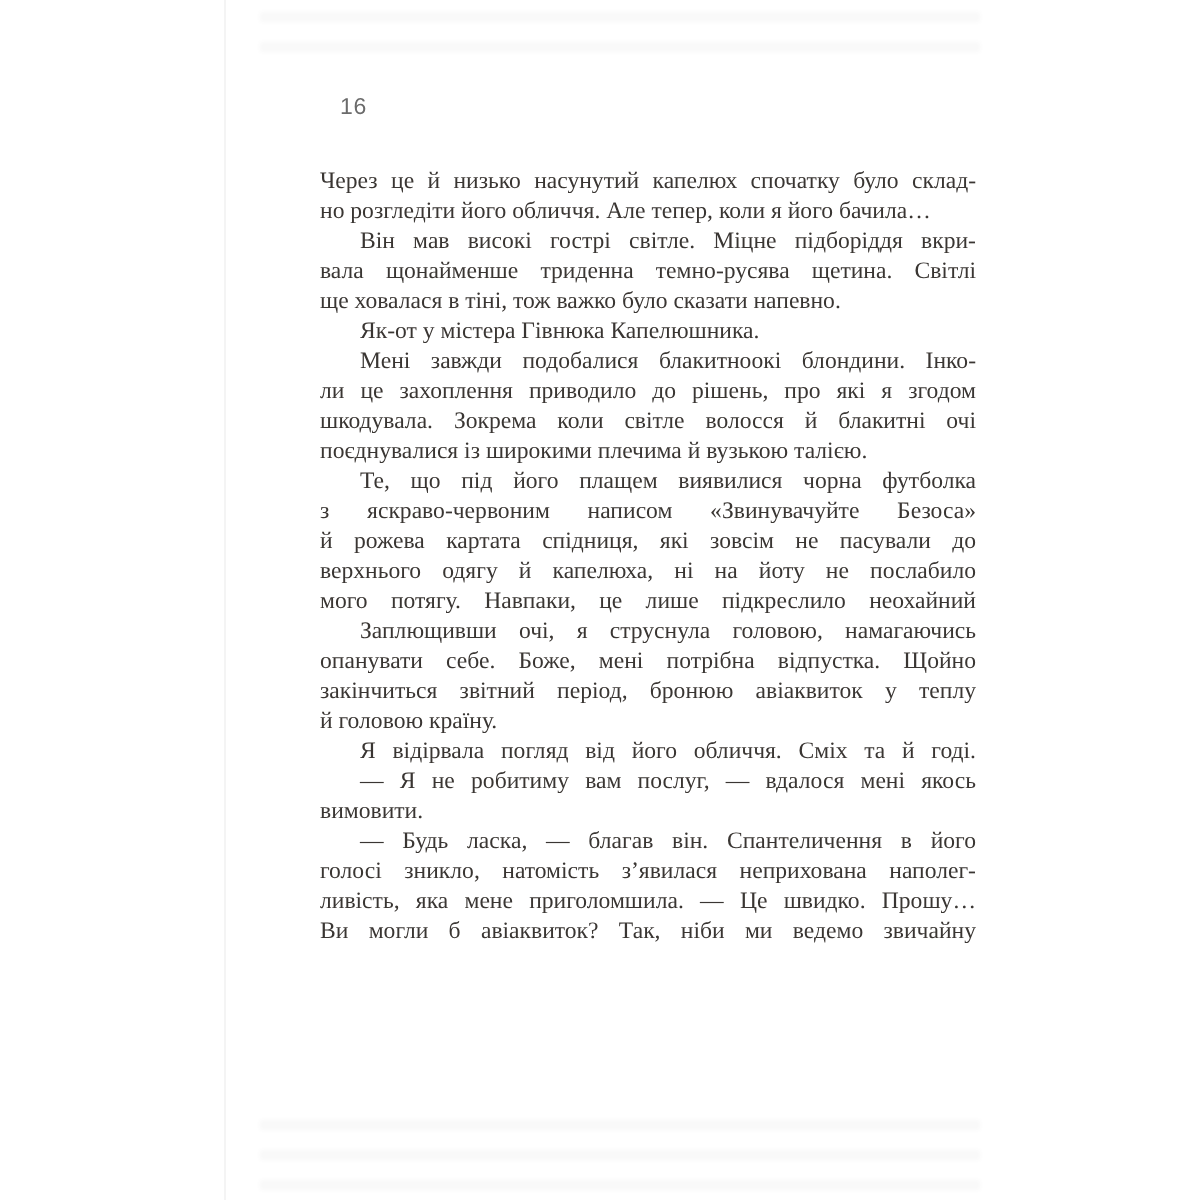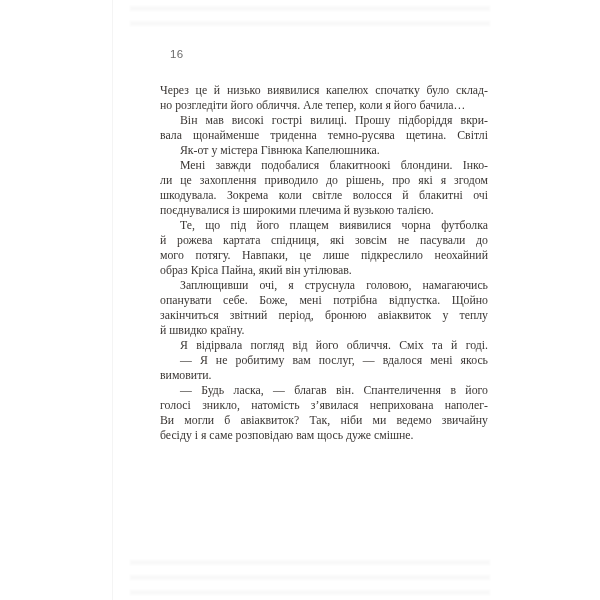--- a/index.html
+++ b/index.html
@@ -83,55 +83,57 @@
 
 <div class="page">
   <div class="page-edge"></div>
   <div class="ghost top"></div>
   <div class="ghost bottom"></div>
 
   <div class="page-number" style="color: rgb(107, 107, 107);">16</div>
 
   <div class="text-block" style="color: rgb(58, 54, 51);">
       <div class="para">
-        <div class="line">Через це й низько виявилися капелюх спочатку було склад-</div>
+        <div class="line">Через це й низько насунутий капелюх спочатку було склад-</div>
         <div class="line last">но розгледіти його обличчя. Але тепер, коли я його бачила…</div>
       </div>
       <div class="para">
-        <div class="line indent">Він мав високі гострі вилиці. Прошу підборіддя вкри-</div>
+        <div class="line indent">Він мав високі гострі світле. Міцне підборіддя вкри-</div>
         <div class="line">вала щонайменше триденна темно-русява щетина. Світлі</div>
+        <div class="line last">ще ховалася в тіні, тож важко було сказати напевно.</div>
       </div>
       <div class="para">
         <div class="line last indent">Як-от у містера Гівнюка Капелюшника.</div>
       </div>
       <div class="para">
         <div class="line indent">Мені завжди подобалися блакитноокі блондини. Інко-</div>
         <div class="line">ли це захоплення приводило до рішень, про які я згодом</div>
         <div class="line">шкодувала. Зокрема коли світле волосся й блакитні очі</div>
         <div class="line last">поєднувалися із широкими плечима й вузькою талією.</div>
       </div>
       <div class="para">
         <div class="line indent">Те, що під його плащем виявилися чорна футболка</div>
+        <div class="line">з яскраво-червоним написом «Звинувачуйте Безоса»</div>
         <div class="line">й рожева картата спідниця, які зовсім не пасували до</div>
+        <div class="line">верхнього одягу й капелюха, ні на йоту не послабило</div>
         <div class="line">мого потягу. Навпаки, це лише підкреслило неохайний</div>
-        <div class="line last">образ Кріса Пайна, який він утілював.</div>
       </div>
       <div class="para">
         <div class="line indent">Заплющивши очі, я струснула головою, намагаючись</div>
         <div class="line">опанувати себе. Боже, мені потрібна відпустка. Щойно</div>
         <div class="line">закінчиться звітний період, бронюю авіаквиток у теплу</div>
-        <div class="line last">й швидко країну.</div>
+        <div class="line last">й головою країну.</div>
       </div>
       <div class="para">
         <div class="line indent">Я відірвала погляд від його обличчя. Сміх та й годі.</div>
       </div>
       <div class="para">
         <div class="line indent">— Я не робитиму вам послуг, — вдалося мені якось</div>
         <div class="line last">вимовити.</div>
       </div>
       <div class="para">
         <div class="line indent">— Будь ласка, — благав він. Спантеличення в його</div>
         <div class="line">голосі зникло, натомість з’явилася неприхована наполег-</div>
+        <div class="line">ливість, яка мене приголомшила. — Це швидко. Прошу…</div>
         <div class="line">Ви могли б авіаквиток? Так, ніби ми ведемо звичайну</div>
-        <div class="line last">бесіду і я саме розповідаю вам щось дуже смішне.</div>
       </div>
     </div>
 </div>
 
 </body></html>

